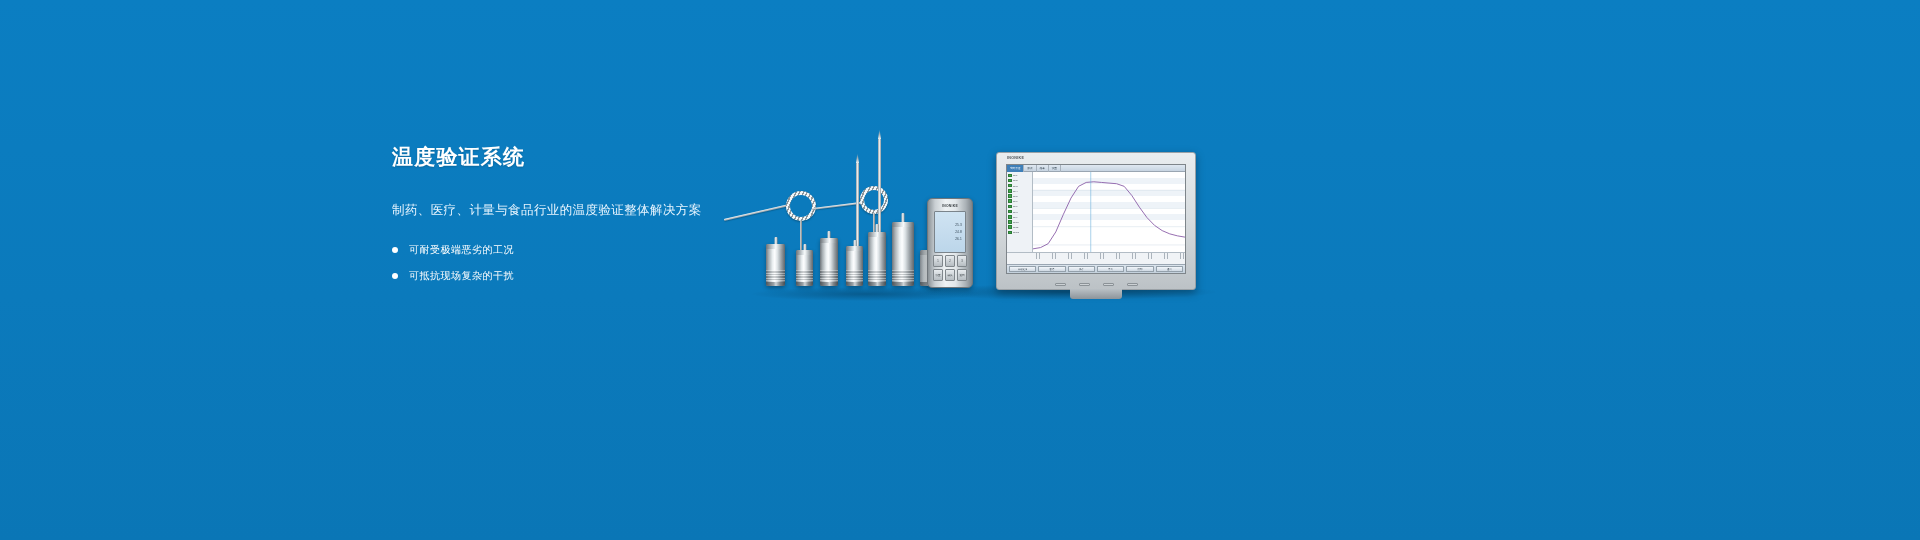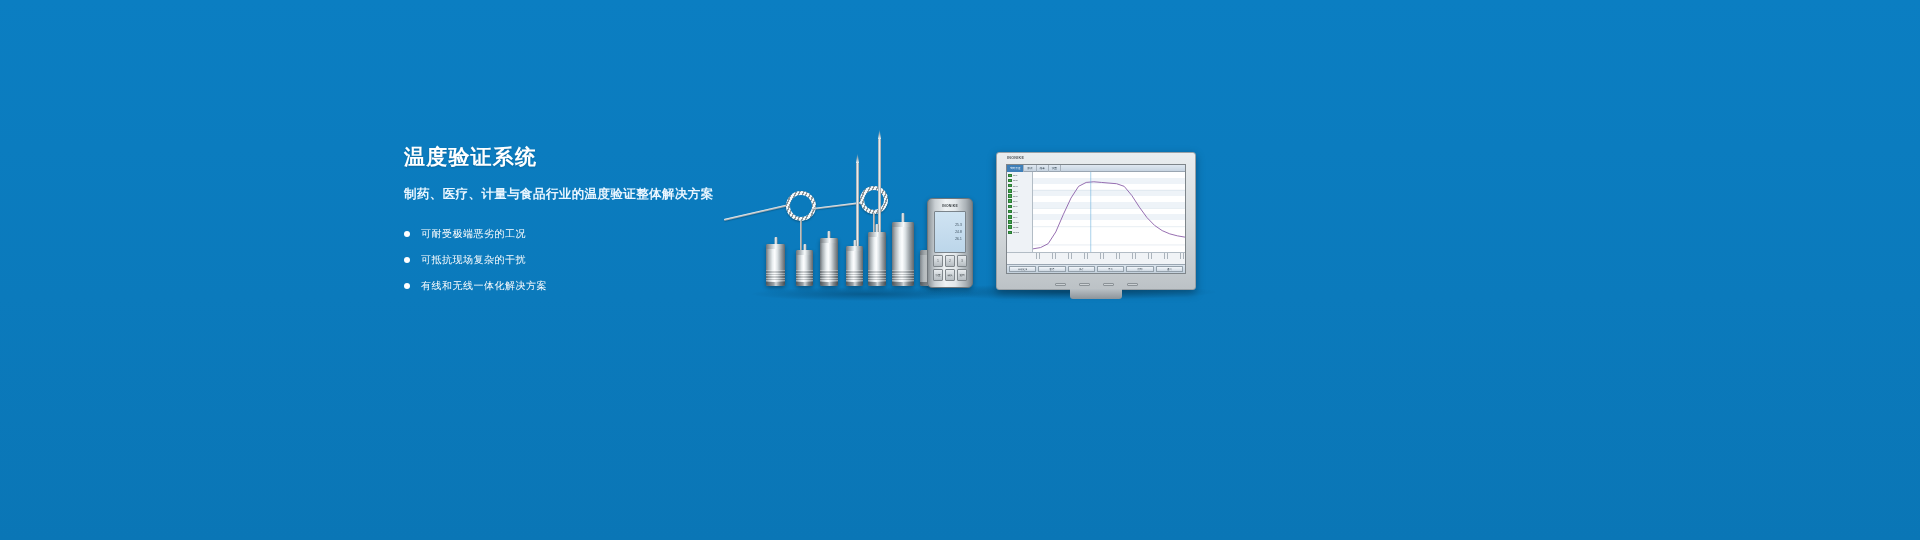--- a/index.html
+++ b/index.html
@@ -8,29 +8,29 @@
     background:#0b7cbf;
     font-family:"Liberation Sans","DejaVu Sans",sans-serif;
     position:relative;
   }
   #banner {
     position:absolute; inset:0;
     background:linear-gradient(180deg,#0b7ec2 0%,#0b7abc 55%,#0a76b6 100%);
     overflow:hidden;
   }
   
-  #copy { position:absolute; left:404px; top:144px; width:420px; }
+  #copy { position:absolute; left:392px; top:144px; width:420px; }
   #title {
     color:#ffffff; font-size:21px; font-weight:bold;
     letter-spacing:1.2px; line-height:26px;
     text-shadow:0 1px 2px rgba(0,0,0,.18);
   }
   #subtitle {
-    color:#eaf6ff; font-size:12.5px; font-weight:bold;
-    letter-spacing:.4px; margin-top:16px; line-height:17px;
+    color:#eaf6ff; font-size:12.5px; font-weight:normal;
+    letter-spacing:.4px; margin-top:32px; line-height:17px;
     white-space:nowrap;
   }
   #bullets { margin-top:18px; }
   .bullet {
     display:flex; align-items:center;
     height:26px; color:#ffffff;
     font-size:10px; letter-spacing:.5px;
   }
   .dot {
     width:6px; height:6px; border-radius:50%;
@@ -229,24 +229,20 @@
     <div id="title">温度验证系统</div>
     <div id="subtitle">制药、医疗、计量与食品行业的温度验证整体解决方案</div>
     <div id="bullets">
       <div class="bullet">
         <span class="dot"></span>
         <span>可耐受极端恶劣的工况</span>
       </div>
       <div class="bullet">
         <span class="dot"></span>
         <span>可抵抗现场复杂的干扰</span>
-      </div>
-      <div class="bullet">
-        <span class="dot"></span>
-        <span>有线和无线一体化解决方案</span>
       </div>
     </div>
   </div>
 
   <div id="stage">
 
     <div class="shadow-oval" style="left:52px;top:167px;width:230px;height:14px;"></div>
     <div class="shadow-oval" style="left:216px;top:164px;width:300px;height:16px;"></div>
 
     <div class="coil-wrap">

